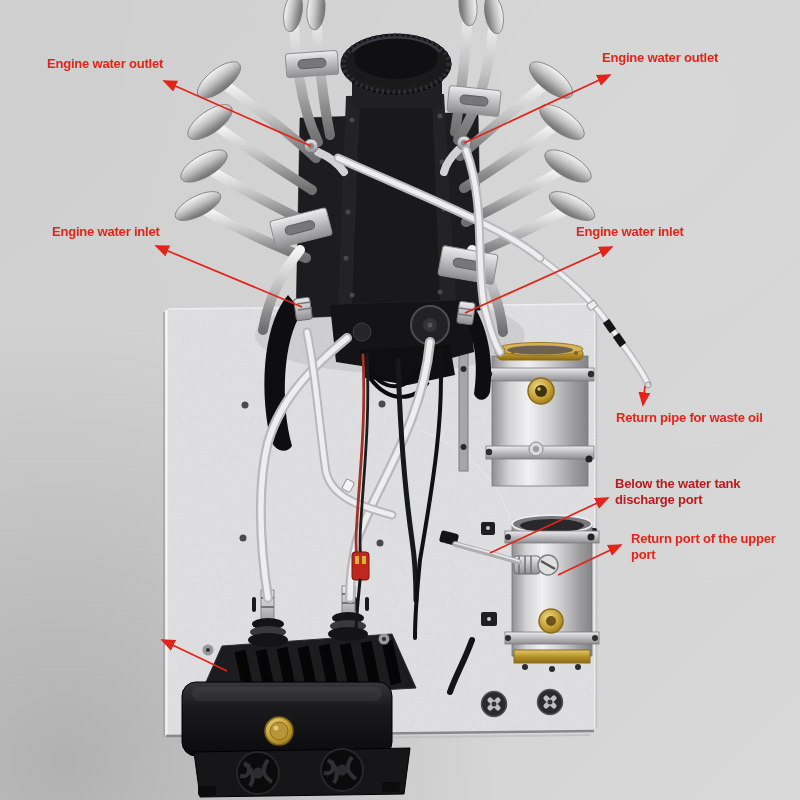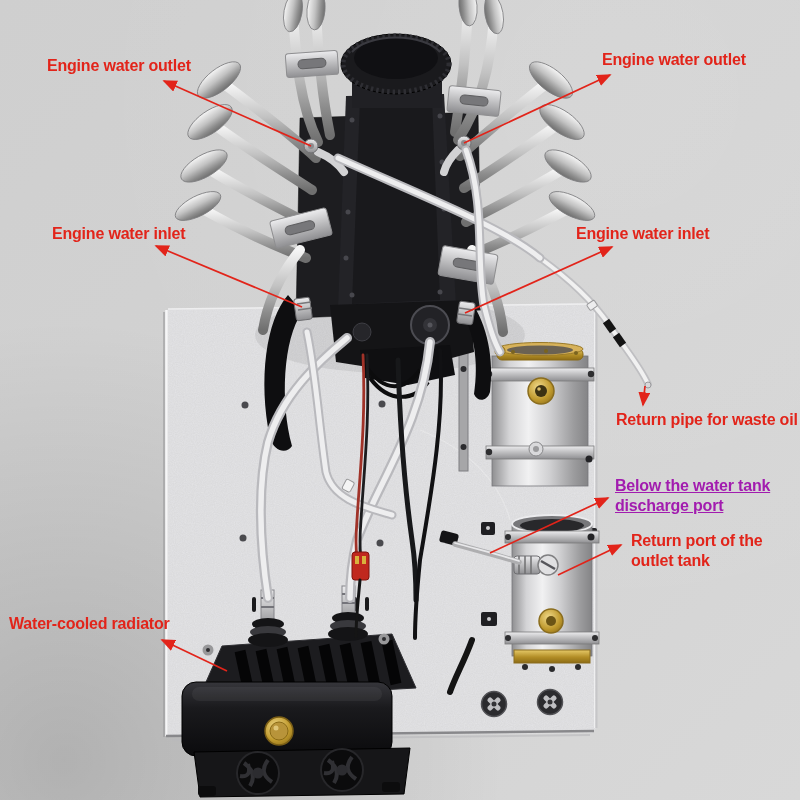--- a/index.html
+++ b/index.html
@@ -1,21 +1,21 @@
 <!DOCTYPE html>
 <html><head>
 <meta charset="utf-8">
 <style>
   html,body{margin:0;padding:0;background:#d5d5d5;}
   #stage{position:relative;width:800px;height:800px;overflow:hidden;
          font-family:"Liberation Sans",sans-serif;}
   #scene{position:absolute;left:0;top:0;}
   .anno-label{
     position:absolute;
-    font-size:16px;font-weight:600;letter-spacing:-0.2px;line-height:1.22;
+    font-size:13px;font-weight:600;letter-spacing:-0.2px;line-height:1.22;
     color:#e2241a;white-space:nowrap;z-index:5;
   }
   .anno-label.wrap{white-space:normal;}
   #lbl-outlet-left {left:47px;  top:56px;}
   #lbl-outlet-right{left:602px; top:50px;}
   #lbl-inlet-left  {left:52px;  top:224px;}
   #lbl-inlet-right {left:576px; top:224px;}
   #lbl-drain       {left:616px; top:410px;}
   #lbl-discharge   {left:615px; top:476px; width:172px;}
   #lbl-return      {left:631px; top:531px; width:146px;}
@@ -430,17 +430,16 @@
     <line x1="558" y1="575" x2="621" y2="545" marker-end="url(#arrh)"></line>
     <line x1="227" y1="671" x2="162" y2="640" marker-end="url(#arrh)"></line>
   </g>
 </svg>
 
 <div class="anno-label" id="lbl-outlet-left" style="color: rgb(226, 36, 26);">Engine water outlet</div>
 <div class="anno-label" id="lbl-outlet-right" style="color: rgb(226, 36, 26);">Engine water outlet</div>
 <div class="anno-label" id="lbl-inlet-left" style="color: rgb(226, 36, 26);">Engine water inlet</div>
 <div class="anno-label" id="lbl-inlet-right" style="color: rgb(226, 36, 26);">Engine water inlet</div>
 <div class="anno-label" id="lbl-drain" style="color: rgb(226, 36, 26);">Return pipe for waste oil</div>
-<div class="anno-label wrap" id="lbl-discharge" style="color: #a21caf; text-decoration: underline;">Below the water tank discharge port</div>
-<div class="anno-label wrap" id="lbl-return" style="color: rgb(226, 36, 26);">Return port of the outlet tank</div>
-<div class="anno-label" id="lbl-radiator" style="color: rgb(226, 36, 26);">Water-cooled radiator</div>
+<div class="anno-label wrap" id="lbl-discharge" style="color: #b91c1c;">Below the water tank discharge port</div>
+<div class="anno-label wrap" id="lbl-return" style="color: rgb(226, 36, 26);">Return port of the upper port</div>
 
 </div>
 
 </body></html>

